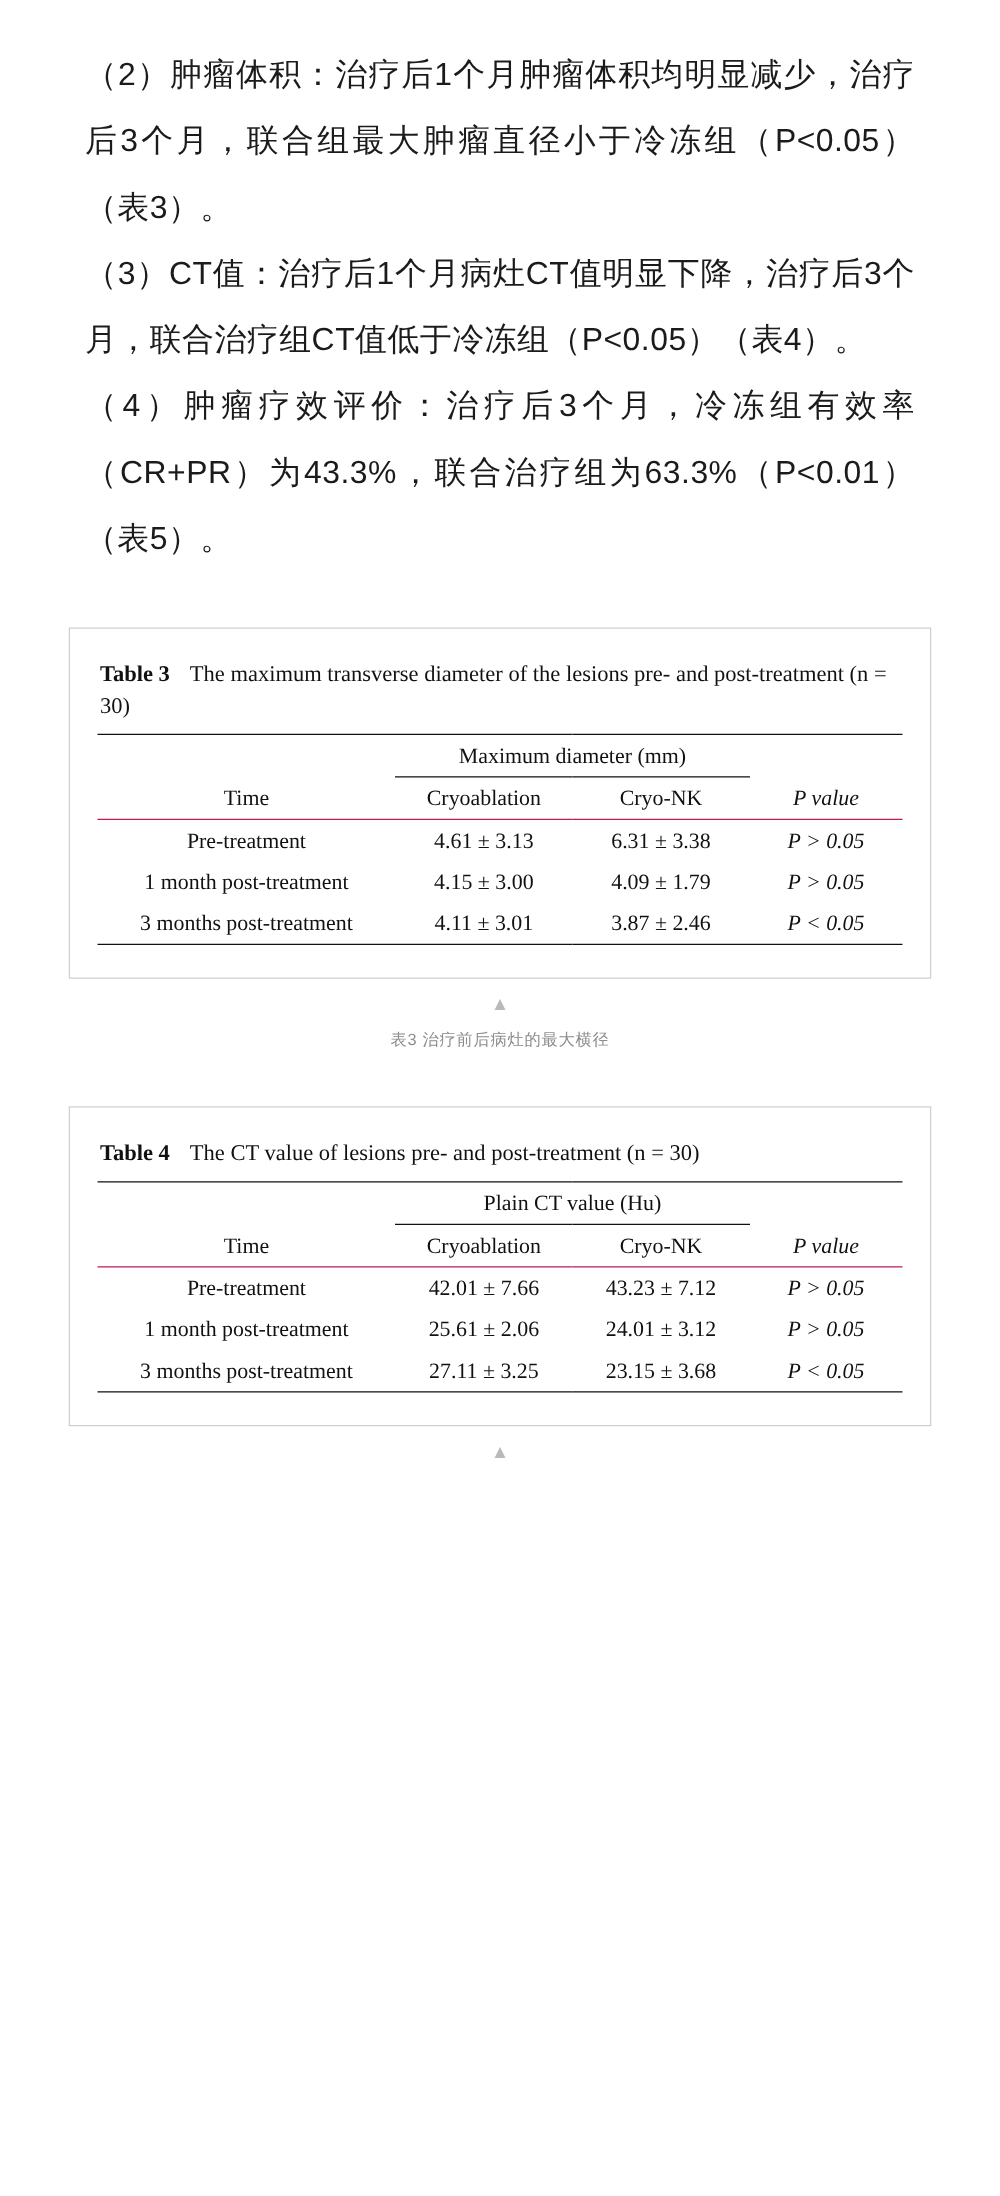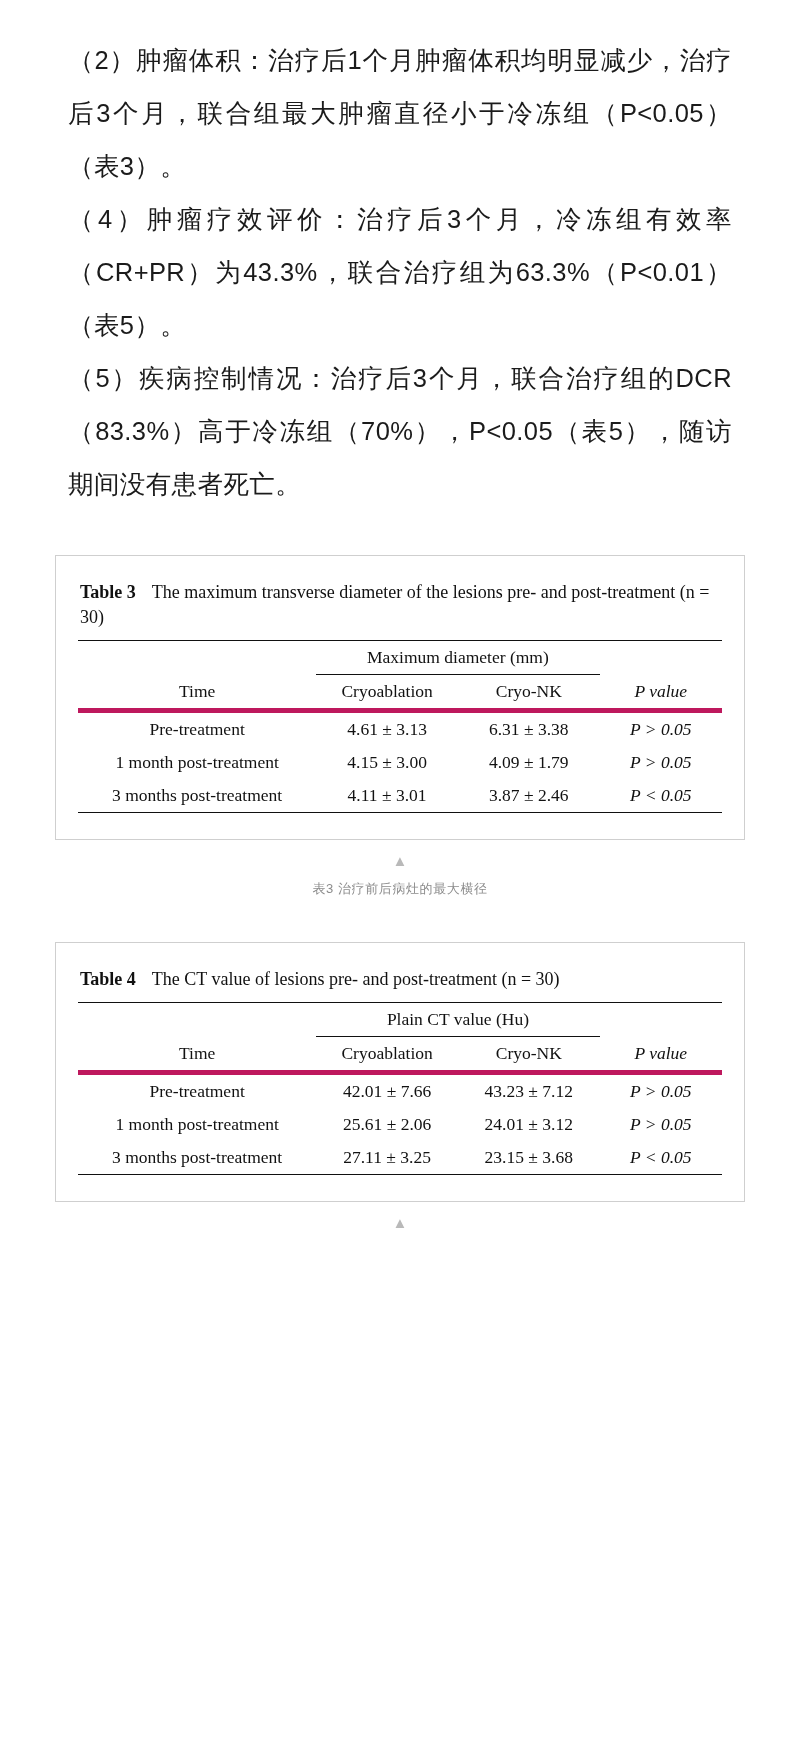--- a/index.html
+++ b/index.html
@@ -63,21 +63,21 @@
     font-weight: bold;
   }
   .tbl-caption .tnum-gap {
     display: inline-block;
     width: 16px;
   }
   .rule-top {
     border-top: 1.6px solid #111;
   }
   .rule-mid {
-    border-top: 5px solid #be185d;
+    border-top: 1px solid #be185d;
   }
   table.sci th, table.sci td {
     text-align: center;
     font-weight: normal;
     padding: 6px 4px;
     vertical-align: bottom;
   }
   .col-time { width: 37%; }
   .col-a { width: 22%; }
   .col-b { width: 22%; }
@@ -107,22 +107,22 @@
   }
   .pad-top-2 { padding-top: 12px; }
 </style>
 </head>
 <body>
 
 <div class="page">
 
   <div class="body-text">
     <p class="para">（2）肿瘤体积：治疗后1个月肿瘤体积均明显减少，治疗后3个月，联合组最大肿瘤直径小于冷冻组（P&lt;0.05）（表3）。</p>
+    <p class="para">（3）CT值：治疗后1个月病灶CT值明显下降，治疗后3个月，联合治疗组CT值低于冷冻组（P&lt;0.05）（表4）。</p>
     <p class="para">（4）肿瘤疗效评价：治疗后3个月，冷冻组有效率（CR+PR）为43.3%，联合治疗组为63.3%（P&lt;0.01）（表5）。</p>
-    <p class="para">（5）疾病控制情况：治疗后3个月，联合治疗组的DCR（83.3%）高于冷冻组（70%），P&lt;0.05（表5），随访期间没有患者死亡。</p>
   </div>
 
   <div class="figure-block">
     <div class="table-card">
       <div class="tbl-caption">
         <span class="tnum">Table 3</span><span class="tnum-gap"></span><span>The maximum transverse diameter of the lesions pre- and post-treatment (n = 30)</span>
       </div>
       <table class="sci">
         <tbody>
             <tr class="rule-top">

